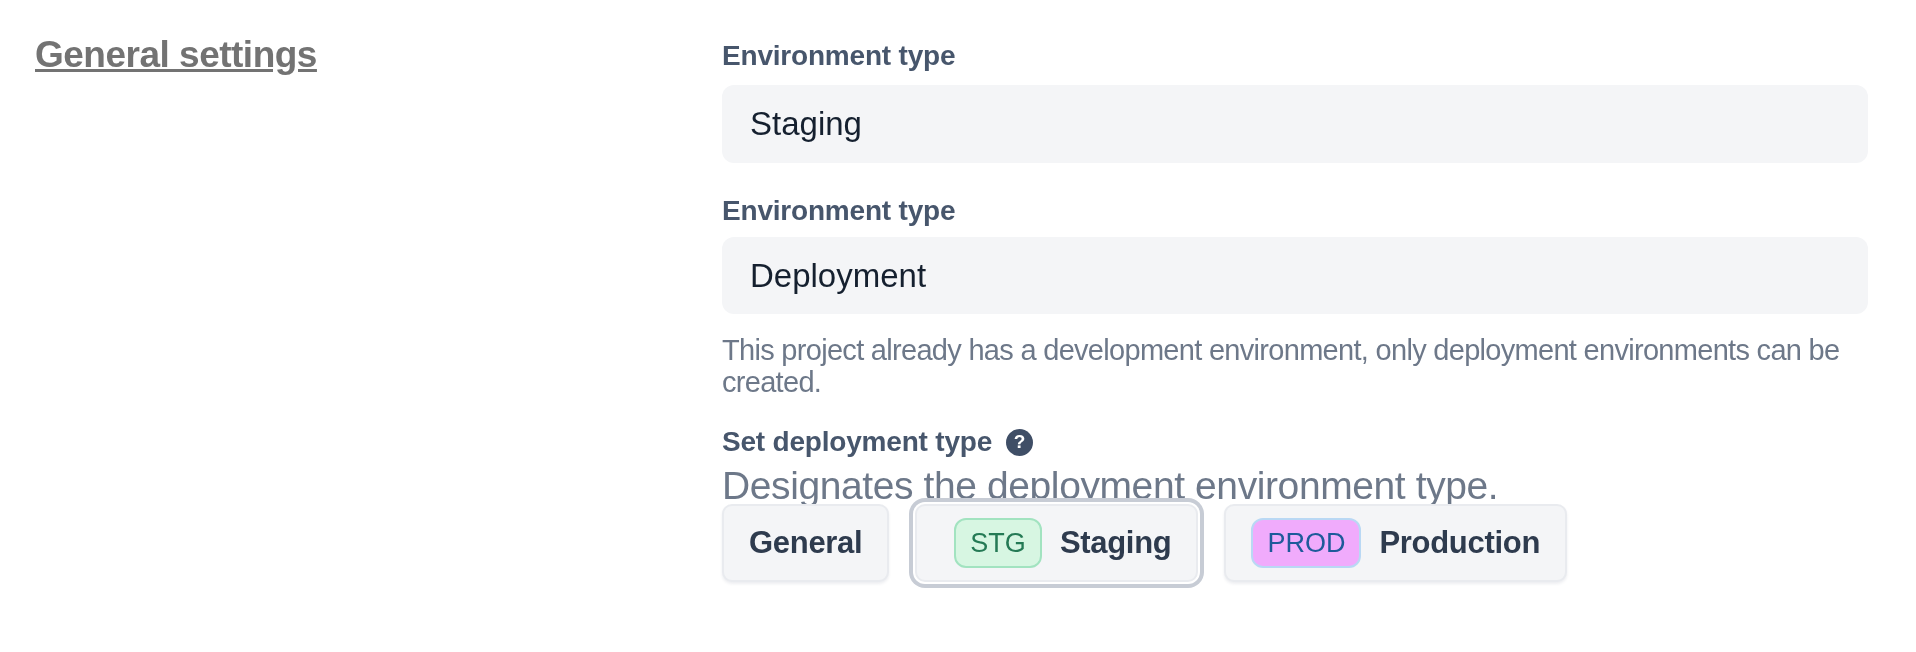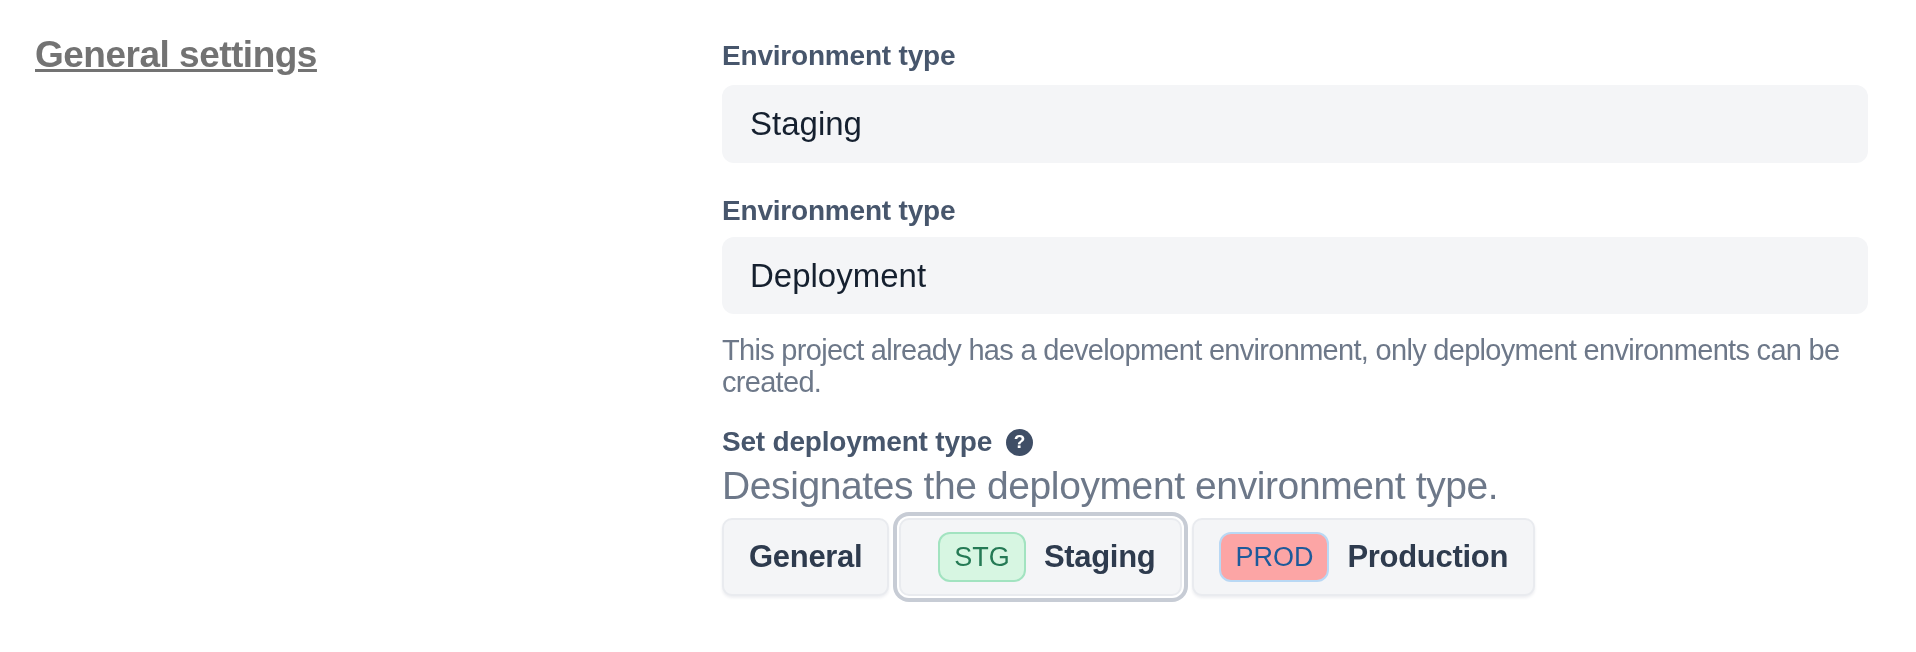--- a/index.html
+++ b/index.html
@@ -40,21 +40,21 @@
     width: 27px; height: 27px; margin-left: 14px; border-radius: 50%;
     background: #3f4e66; color: #ffffff; font-size: 19px; font-weight: bold;
     cursor: pointer; user-select: none;
   }
 
   .description {
     margin-top: 10px; font-size: 39px; line-height: 36px;
     color: #6d7889; letter-spacing: -0.4px;
   }
 
-  .options-row { margin-top: 14px; display: flex; align-items: flex-start; gap: 4px; }
+  .options-row { display: flex; align-items: flex-start; gap: 20px; }
   .opt-btn {
     display: inline-flex; align-items: center; height: 78px;
     background: #f4f5f7; border: 2px solid #e9ebef; border-radius: 10px;
     padding: 0 25px; cursor: pointer;
     font-family: "Liberation Sans", sans-serif;
     box-shadow: 0 2px 3px rgba(23,43,77,0.08);
   }
   .opt-btn .opt-label {
     font-size: 31px; font-weight: bold; color: #2e3b4e; letter-spacing: -0.3px;
   }
@@ -62,21 +62,21 @@
     box-shadow: 0 0 0 2px #ffffff, 0 0 0 6px #c7ccd5;
     margin: 0 6px;
     padding-left: 37px;
   }
   .lozenge {
     display: inline-flex; align-items: center; justify-content: center;
     height: 50px; border-radius: 12px; padding: 0 14px;
     font-size: 27px; margin-right: 18px; letter-spacing: 0;
   }
   .lozenge.stg  { background: #d7f6e2; border: 2px solid #a2e3c0; color: #257a55; }
-  .lozenge.prod { background: #fca5a5; border: 2px solid #b9d8f4; color: #1d5a9a; }
+  .lozenge.prod { background: #f0abfc; border: 2px solid #b9d8f4; color: #1d5a9a; }
 </style>
 </head>
 <body>
 
 <h2 class="page-title">General settings</h2>
 
 <div class="form-col">
 
   <label class="field-label">Environment type</label>
   <input class="text-field" type="text" value="Staging" style="">

